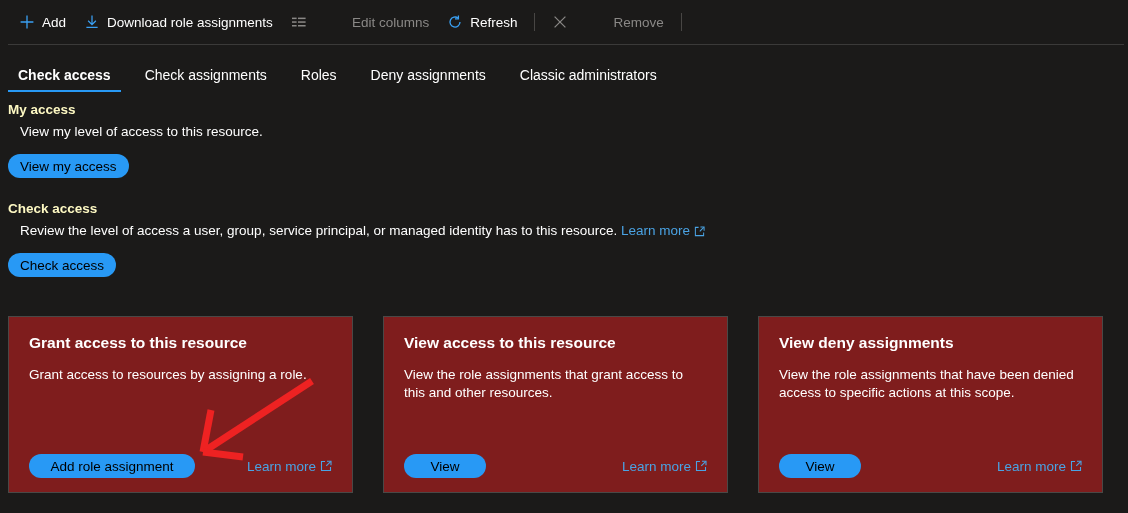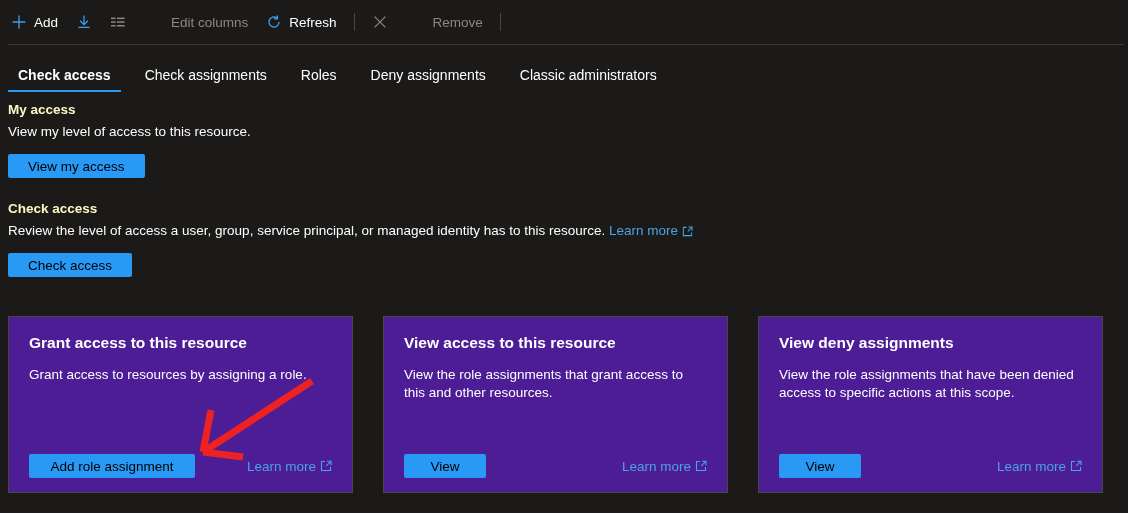--- a/index.html
+++ b/index.html
@@ -18,21 +18,21 @@
     overflow: hidden;
     position: relative;
     -webkit-font-smoothing: antialiased;
   }
 
   
   .commandbar {
     height: 44px;
     display: flex;
     align-items: center;
-    padding: 0 0 0 2px;
+    padding: 0 0 0 10px;
     gap: 0;
   }
   .cmd {
     display: flex;
     align-items: center;
     height: 30px;
     padding: 0 9px;
     gap: 7px;
     cursor: pointer;
     color: #ffffff;
@@ -99,35 +99,35 @@
     font-size: 13.5px;
     font-weight: bold;
     color: #fef9c3;
     margin: 0;
     line-height: 18px;
   }
   .sec-desc {
     font-size: 13.5px;
     color: #ffffff;
     line-height: 18px;
-    margin: 4px 0 0 0;
+    margin: 4px 0 0 12px;
   }
   .btn-primary {
     display: inline-flex;
     align-items: center;
     justify-content: center;
     height: 24px;
-    padding: 0 20px;
+    padding: 0 12px;
     background: #2899f5;
     color: #000000;
     border: none;
     font-family: inherit;
     font-size: 13.5px;
     cursor: pointer;
-    border-radius: 2px;
+    border-radius: 12px;
     white-space: nowrap;
   }
 
   .lnk {
     color: #4aa3e4;
     text-decoration: none;
     cursor: pointer;
     font-size: 13.5px;
     display: inline-flex;
     align-items: center;
@@ -142,21 +142,21 @@
     left: 8px;
     top: 316px;
     width: 1112px;
     display: flex;
     gap: 30px;
   }
   .card {
     width: 345px;
     height: 177px;
     border: 1px solid #4a4846;
-    background: #4c1d95;
+    background: #7f1d1d;
     padding: 16px 20px 14px 20px;
     display: flex;
     flex-direction: column;
     position: relative;
   }
   .card-title {
     font-size: 15.5px;
     font-weight: bold;
     color: #ffffff;
     line-height: 20px;
@@ -200,20 +200,21 @@
     </span>
     <span>Add</span>
   </div>
 
   <div class="cmd">
     <span class="ci">
       <svg width="16" height="16" viewBox="0 0 16 16">
         <path d="M8 2v8.2M4.6 7.2L8 10.6l3.4-3.4M3 13.4h10" stroke="#3aa0f3" stroke-width="1.25" fill="none" stroke-linecap="square"></path>
       </svg>
     </span>
+    <span>Download role assignments</span>
   </div>
 
   <div class="cmd disabled">
     <span class="ci">
       <svg width="16" height="16" viewBox="0 0 16 16">
         <rect x="1" y="3.6" width="4.6" height="1.5" fill="#8a8886"></rect>
         <rect x="7" y="3.6" width="7.6" height="1.5" fill="#8a8886"></rect>
         <rect x="1" y="7.3" width="4.6" height="1.5" fill="#8a8886"></rect>
         <rect x="7" y="7.3" width="7.6" height="1.5" fill="#8a8886"></rect>
         <rect x="1" y="11" width="4.6" height="1.5" fill="#8a8886"></rect>

